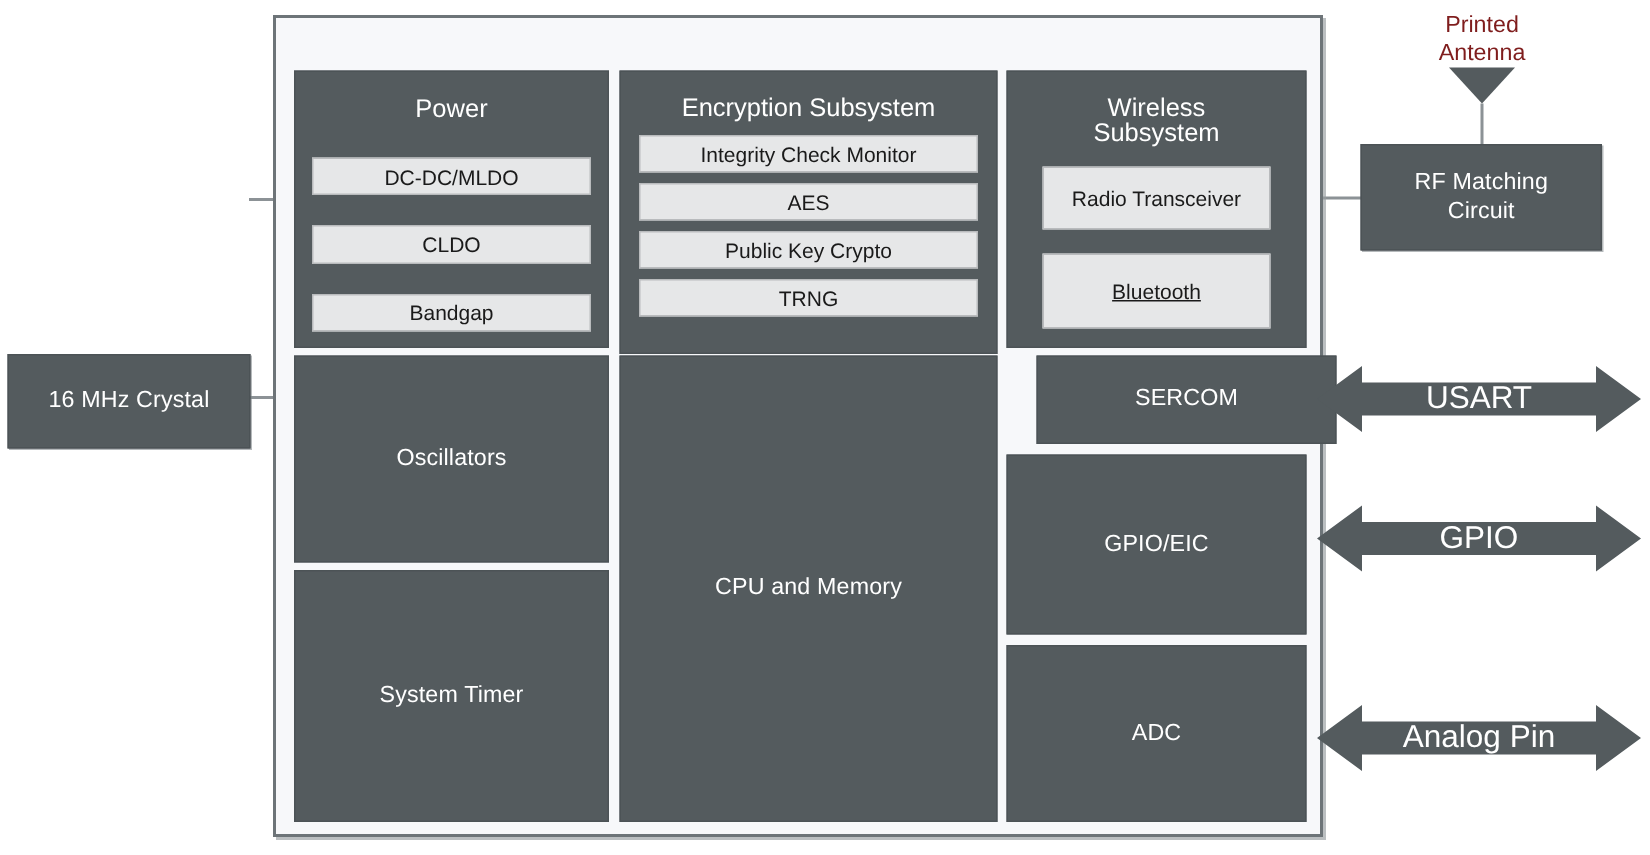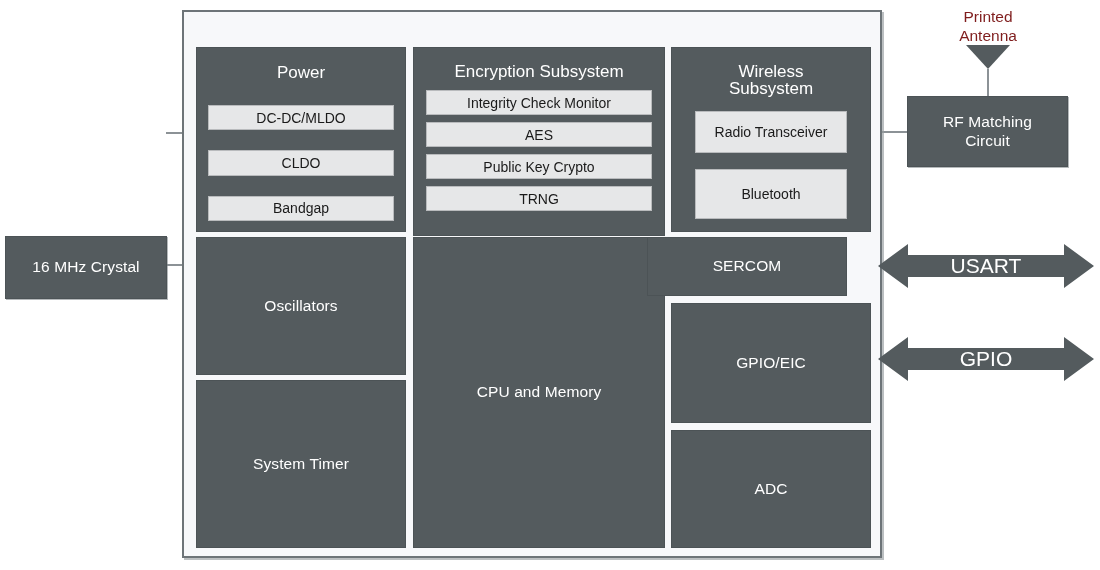--- a/index.html
+++ b/index.html
@@ -154,37 +154,43 @@
     <div class="chip" style="width:100%; height:25px; margin-bottom:7px;">AES</div>
     <div class="chip" style="width:100%; height:25px; margin-bottom:7px;">Public Key Crypto</div>
     <div class="chip" style="width:100%; height:25px;">TRNG</div>
   </div>
 
   <div class="blk" style="left:413px; top:237px; width:252px; height:311px;">CPU and Memory</div>
 
   <div class="group" style="left:671px; top:47px; width:200px; height:185px; padding:8px 23px 12px;">
     <div class="group-title" style="margin:7px 0 14px;">Wireless Subsystem</div>
     <div class="chip" style="width:100%; height:44px; margin-bottom:16px;">Radio Transceiver</div>
-    <div class="chip" style="width:100%; height:52px;">Bluetooth</div>
+    <div class="chip" style="width:100%; height:52px;text-decoration:underline;">Bluetooth</div>
   </div>
 
-  <div class="blk" style="left:647px; top:237px; width:200px; height:59px;">SERCOM</div>
+  <div class="blk" style="left:691px; top:237px; width:200px; height:59px;">SERCOM</div>
 
   <div class="blk" style="left:671px; top:303px; width:200px; height:120px;">GPIO/EIC</div>
 
   <div class="blk" style="left:671px; top:430px; width:200px; height:118px;">ADC</div>
 
   <div class="arrow2" style="left:878px; top:240px; width:216px; height:52px;">
     <svg width="216" height="52" viewBox="0 0 216 52" aria-hidden="true">
       <polygon points="0,26 30,4 30,15 186,15 186,4 216,26 186,48 186,37 30,37 30,48" fill="#545b5e"></polygon>
     </svg>
     <span>USART</span>
   </div>
 
   <div class="arrow2" style="left:878px; top:333px; width:216px; height:52px;">
     <svg width="216" height="52" viewBox="0 0 216 52" aria-hidden="true">
       <polygon points="0,26 30,4 30,15 186,15 186,4 216,26 186,48 186,37 30,37 30,48" fill="#545b5e"></polygon>
     </svg>
     <span>GPIO</span>
   </div>
 
+  <div class="arrow2" style="left:878px; top:466px; width:216px; height:52px;">
+    <svg width="216" height="52" viewBox="0 0 216 52" aria-hidden="true">
+      <polygon points="0,26 30,4 30,15 186,15 186,4 216,26 186,48 186,37 30,37 30,48" fill="#545b5e"></polygon>
+    </svg>
+    <span>Analog Pin</span>
+  </div>
 
 </div>
 
 </body></html>

